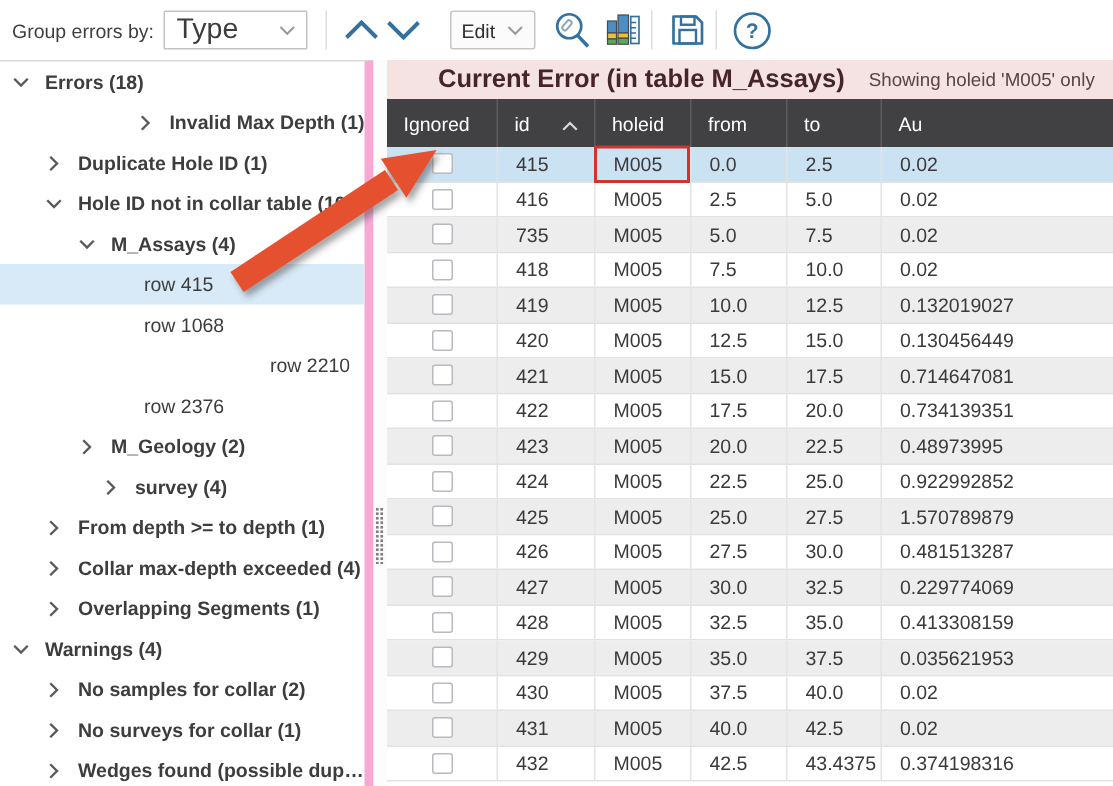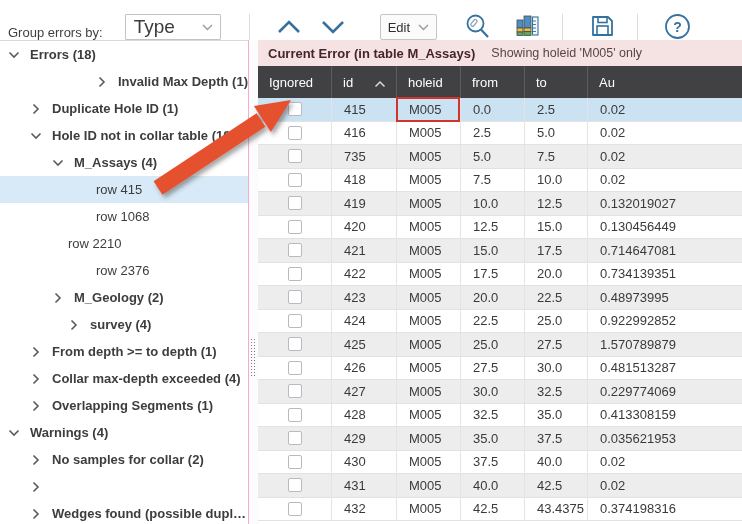--- a/index.html
+++ b/index.html
@@ -1,51 +1,51 @@
 <!DOCTYPE html>
 <html><head>
 <meta charset="utf-8">
 <style>
   * { margin:0; padding:0; box-sizing:border-box; }
   html,body { width:742px; height:524px; overflow:hidden; }
   body { font-family:"Liberation Sans", sans-serif; background:#fff; color:#3c3c3c; position:relative; }
 
   
   .toolbar { position:absolute; left:0; top:0; width:742px; height:40px; background:#fff;
-             display:flex; align-items:flex-end;gap:16px; }
+             display:flex; align-items:center; }
   .tb-label { margin-left:8px; font-size:13px; color:#3f3f3f; }
   .combo { margin-left:6px; width:96px; height:26px; border:1px solid #c3c3c3; background:#fff;
            display:flex; align-items:center; font-size:19px; border-radius:1px; }
   .combo .cval { padding-left:8px; flex:1; }
   .tb-sep { width:1px; height:26px; background:#dcdcdc; margin:0 9px; }
   .navchev { width:28px; height:26px; display:flex; align-items:center; justify-content:center; cursor:pointer; }
   .btn { height:26px; border:1px solid #c6c6c6; background:#fbfbfb; border-radius:2px;
          display:flex; align-items:center; font-size:13px; padding:0 7px; margin-left:17px; }
   .btn .bval { margin-right:8px; color:#2f2f2f; }
   .tbicon { width:30px; height:28px; display:flex; align-items:center; justify-content:center; margin-left:4px; }
 
   
   .tree-panel { position:absolute; left:0; top:40px; width:249px; height:484px; background:#fff;
-                border-top:1px solid #d9d9d9; border-right:1px solid #f9a8d4; overflow:hidden; }
+                border-top:1px solid #d9d9d9; border-right:6px solid #f9a8d4; overflow:hidden; }
   .splitter { position:absolute; left:249px; top:40px; width:9px; height:484px; background:#fcfcfc; }
   .grip { position:absolute; left:1px; top:298px; width:6px; height:38px;
           background-image:radial-gradient(circle, #7f7f7f 0.9px, transparent 1px);
           background-size:3px 3px; }
   .right-panel { position:absolute; left:258px; top:40px; width:484px; height:484px; background:#fff; }
 
   
   .titem { height:27px; display:flex; align-items:center; font-size:13px; cursor:default; white-space:nowrap; }
   .titem.sel { background:#d8eaf7; }
   .tchev { width:22px; height:14px; display:flex; align-items:center; justify-content:flex-start; flex:none; }
   .tlabel { color:#3d3d3d; overflow:hidden; text-overflow:ellipsis; }
   .tlabel.b { font-weight:bold; }
 
   
   .panel-head { height:26px; background:#f5e3e3; display:flex; align-items:center; padding-left:10px; }
-  .ph-title { font-size:13px; font-weight:bold; color:#46242b; }
+  .ph-title { font-size:17px; font-weight:bold; color:#46242b;margin-left:24px; }
   .ph-sub { font-size:12.5px; color:#584449; margin-left:16px; }
 
   
   .grid-head { height:32px; background:#414144; display:grid;
                grid-template-columns:74px 65px 64px 64px 63px 1fr; }
   .hcell { color:#fff; font-size:13px; display:flex; align-items:center; padding-left:11px;
            border-right:1px solid #5d5d60; position:relative; }
   .hcell:last-child { border-right:none; }
   .sortcaret { position:absolute; right:10px; top:10px; }
   .tbody { }
@@ -183,21 +183,21 @@
         <div class="tlabel b">M_Assays (4)</div>
       </div>
       <div class="titem sel" style="padding-left: 74px;">
         <div class="tchev"></div>
         <div class="tlabel">row 415</div>
       </div>
       <div class="titem" style="padding-left: 74px;">
         <div class="tchev"></div>
         <div class="tlabel">row 1068</div>
       </div>
-      <div class="titem" style="padding-left: 46px;">
+      <div class="titem" style="padding-left: 112px; gap: 46px;">
         <div class="tchev"></div>
         <div class="tlabel">row 2210</div>
       </div>
       <div class="titem" style="padding-left: 74px;">
         <div class="tchev"></div>
         <div class="tlabel">row 2376</div>
       </div>
       <div class="titem" style="padding-left: 52px;">
         <div class="tchev">
           <svg width="12" height="12" viewBox="0 0 12 12">
@@ -253,20 +253,21 @@
           </svg>
         </div>
         <div class="tlabel b">No samples for collar (2)</div>
       </div>
       <div class="titem" style="padding-left: 30px;">
         <div class="tchev">
           <svg width="12" height="12" viewBox="0 0 12 12">
             <polyline points="3.5,1.5 8,6 3.5,10.5" fill="none" stroke="#5a5a5a" stroke-width="1.6"></polyline>
           </svg>
         </div>
+        <div class="tlabel b">No surveys for collar (1)</div>
       </div>
       <div class="titem" style="padding-left: 30px;">
         <div class="tchev">
           <svg width="12" height="12" viewBox="0 0 12 12">
             <polyline points="3.5,1.5 8,6 3.5,10.5" fill="none" stroke="#5a5a5a" stroke-width="1.6"></polyline>
           </svg>
         </div>
         <div class="tlabel b">Wedges found (possible duplicate ...</div>
       </div>
     </div>

